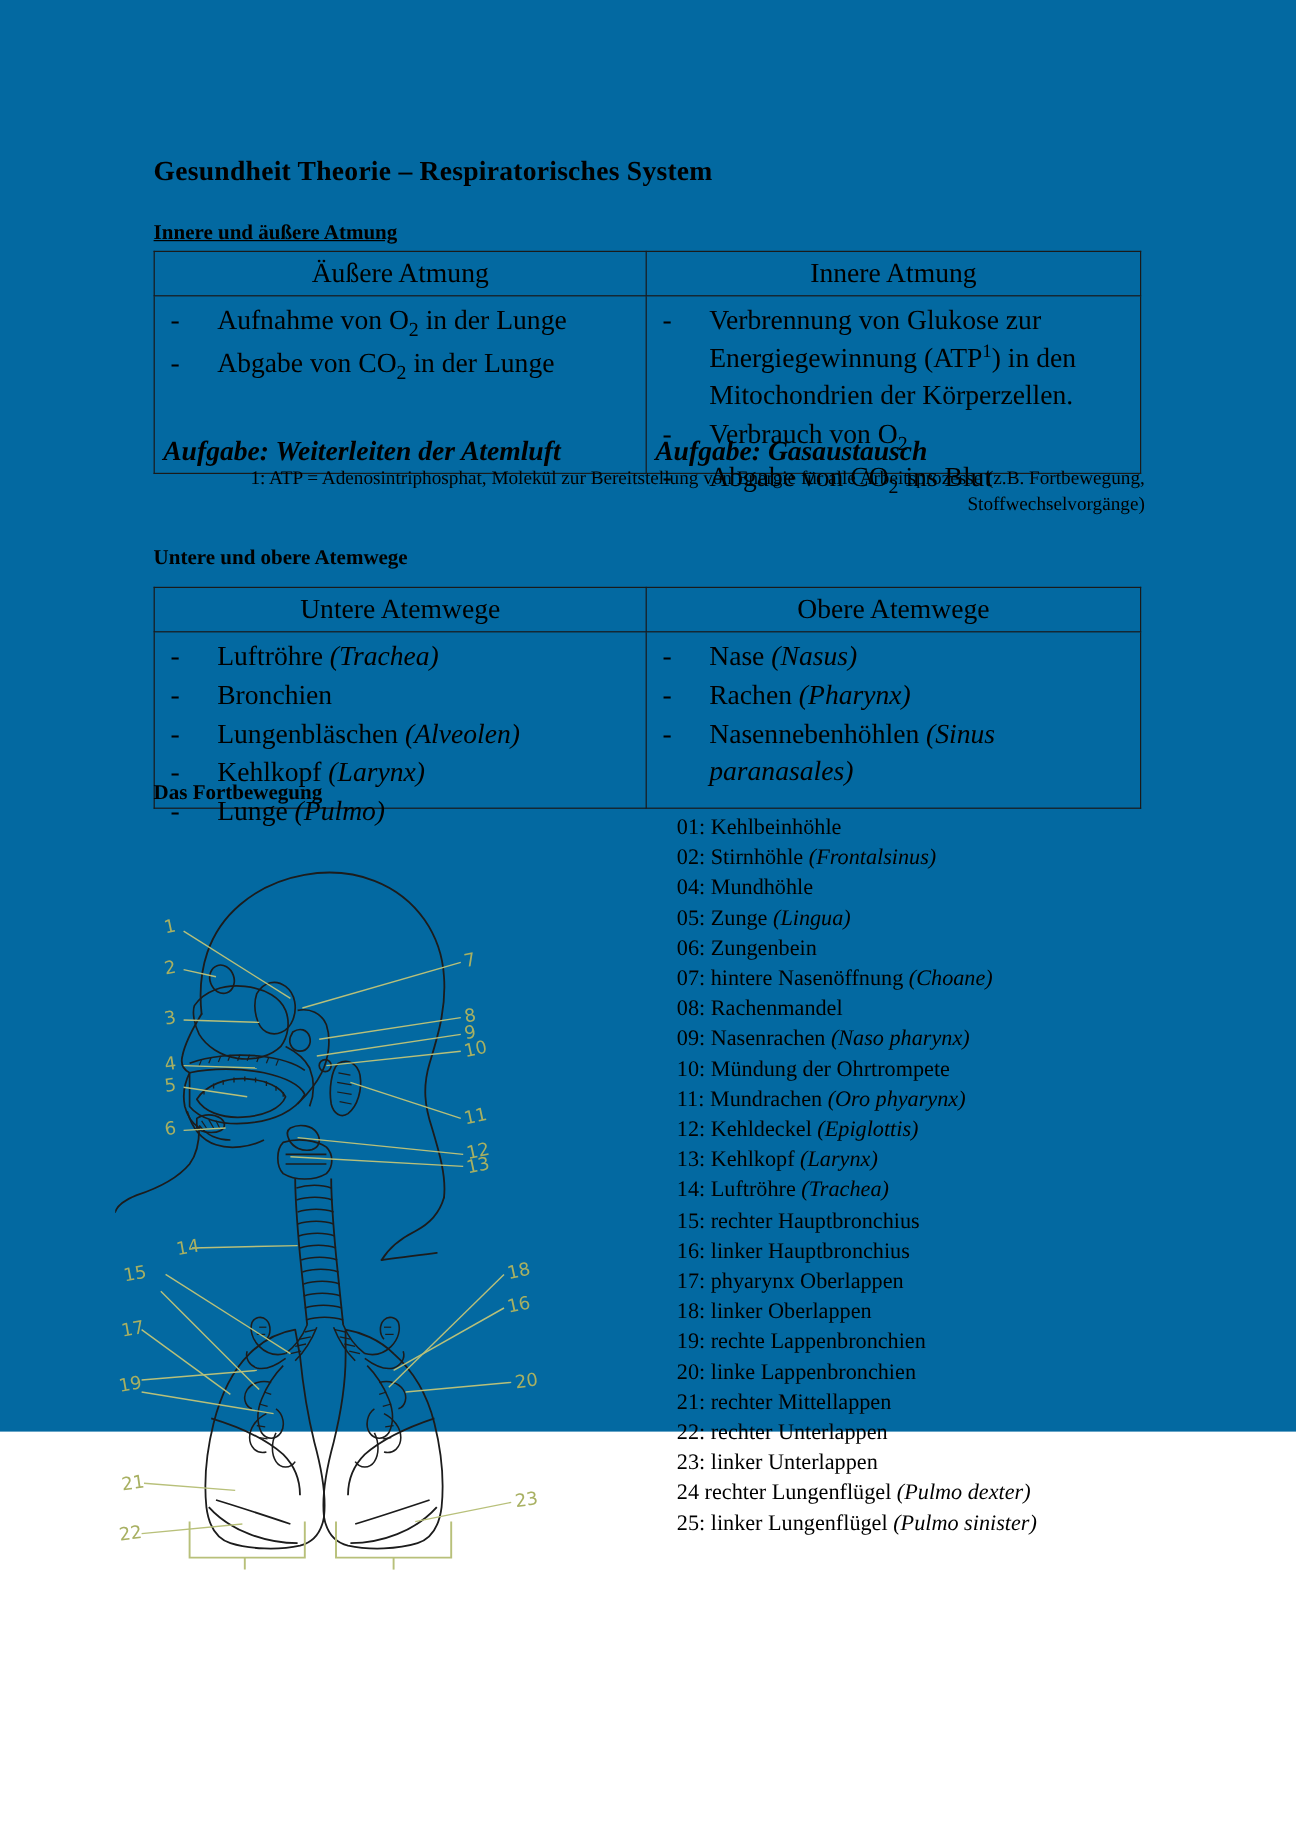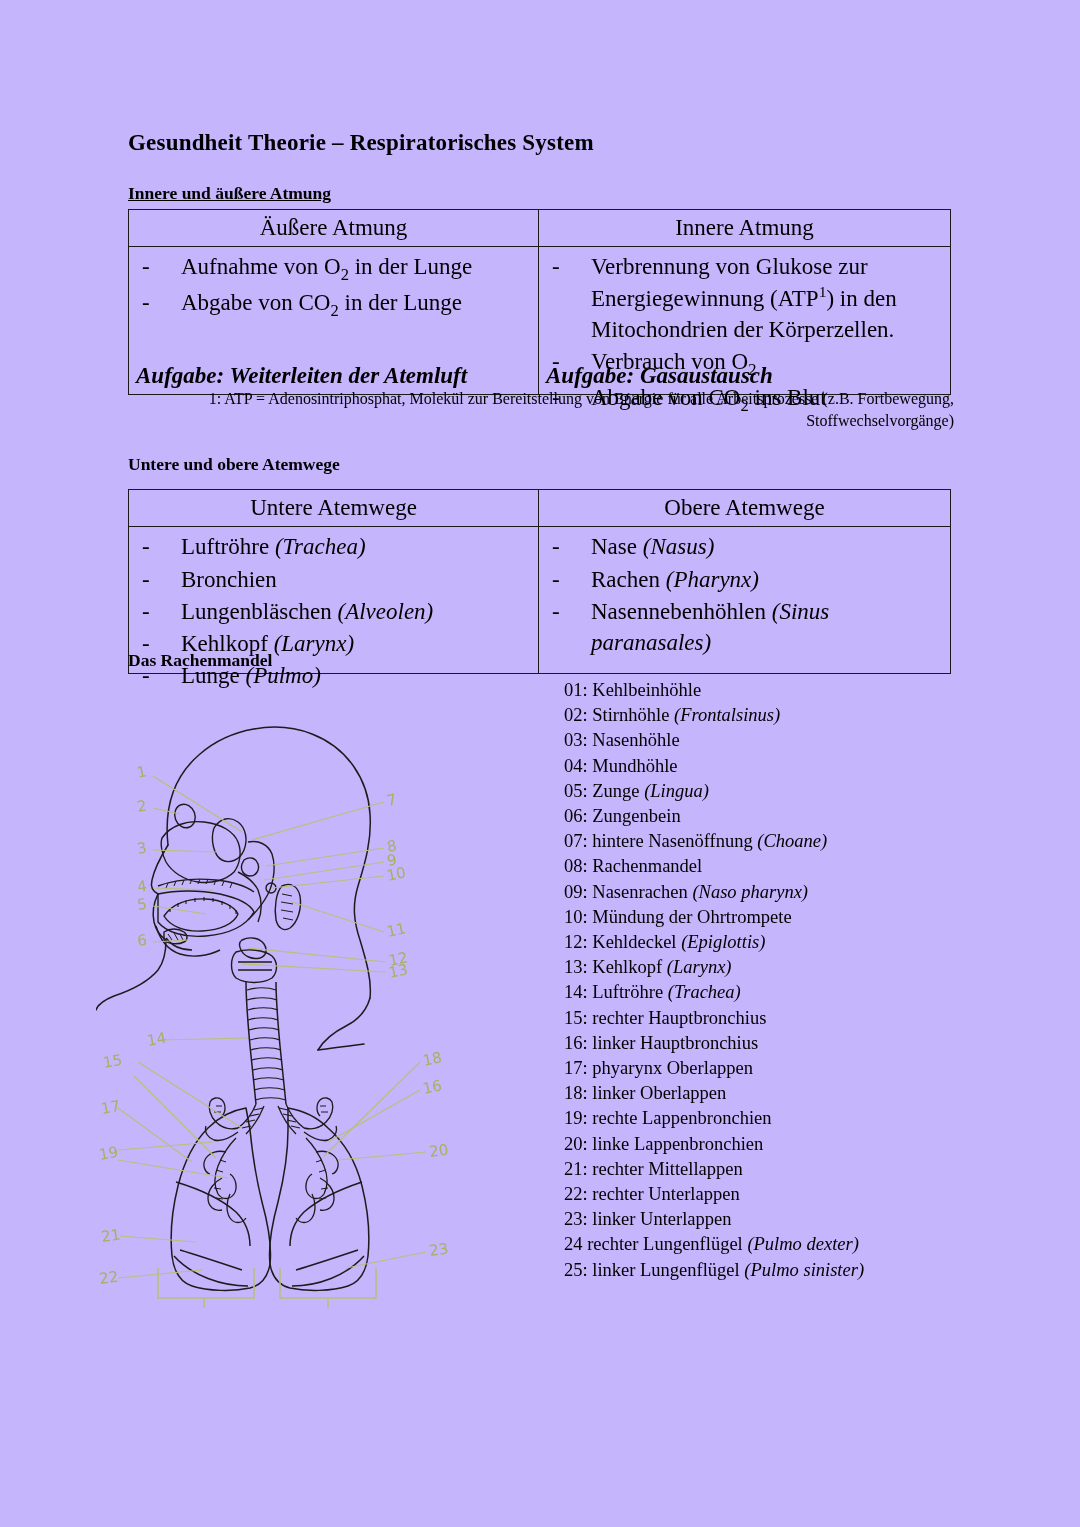--- a/index.html
+++ b/index.html
@@ -14,22 +14,22 @@
     position: relative;
     font-family: "Liberation Serif", "DejaVu Serif", serif;
     color: #000000;
     overflow: hidden;
   }
 
   .page {
     position: absolute;
     left: 0; top: 0;
     width: 1080px;
-    height: 1527px;
-    background: #c4b5fd;
+    height: 1193px;
+    background: #0369a1;
   }
 
   
   .doc-title {
     position: absolute;
     left: 128px;
     top: 130px;
     font-size: 23px;
     font-weight: bold;
     letter-spacing: 0.2px;
@@ -224,33 +224,33 @@
               <li>Nase <i class="lat">(Nasus)</i></li>
               <li>Rachen <i class="lat">(Pharynx)</i></li>
               <li>Nasennebenhöhlen <i class="lat">(Sinus paranasales)</i></li>
             </ul>
           </div>
         </td>
       </tr>
     </tbody>
   </table>
 
-  <div class="section-heading" id="h-atmung">Das Rachenmandel</div>
+  <div class="section-heading" id="h-atmung">Das Fortbewegung</div>
 
   <div class="legend">
     <div class="lrow">01: Kehlbeinhöhle</div>
     <div class="lrow">02: Stirnhöhle <i class="lat">(Frontalsinus)</i></div>
-    <div class="lrow">03: Nasenhöhle</div>
     <div class="lrow">04: Mundhöhle</div>
     <div class="lrow">05: Zunge <i class="lat">(Lingua)</i></div>
     <div class="lrow">06: Zungenbein</div>
     <div class="lrow">07: hintere Nasenöffnung <i class="lat">(Choane)</i></div>
     <div class="lrow">08: Rachenmandel</div>
     <div class="lrow">09: Nasenrachen <i class="lat">(Naso pharynx)</i></div>
     <div class="lrow">10: Mündung der Ohrtrompete</div>
+    <div class="lrow">11: Mundrachen <i class="lat">(Oro phyarynx)</i></div>
     <div class="lrow">12: Kehldeckel <i class="lat">(Epiglottis)</i></div>
     <div class="lrow">13: Kehlkopf <i class="lat">(Larynx)</i></div>
     <div class="lrow">14: Luftröhre <i class="lat">(Trachea)</i></div>
     <div class="lrow">15: rechter Hauptbronchius</div>
     <div class="lrow">16: linker Hauptbronchius</div>
     <div class="lrow">17: phyarynx Oberlappen</div>
     <div class="lrow">18: linker Oberlappen</div>
     <div class="lrow">19: rechte Lappenbronchien</div>
     <div class="lrow">20: linke Lappenbronchien</div>
     <div class="lrow">21: rechter Mittellappen</div>

